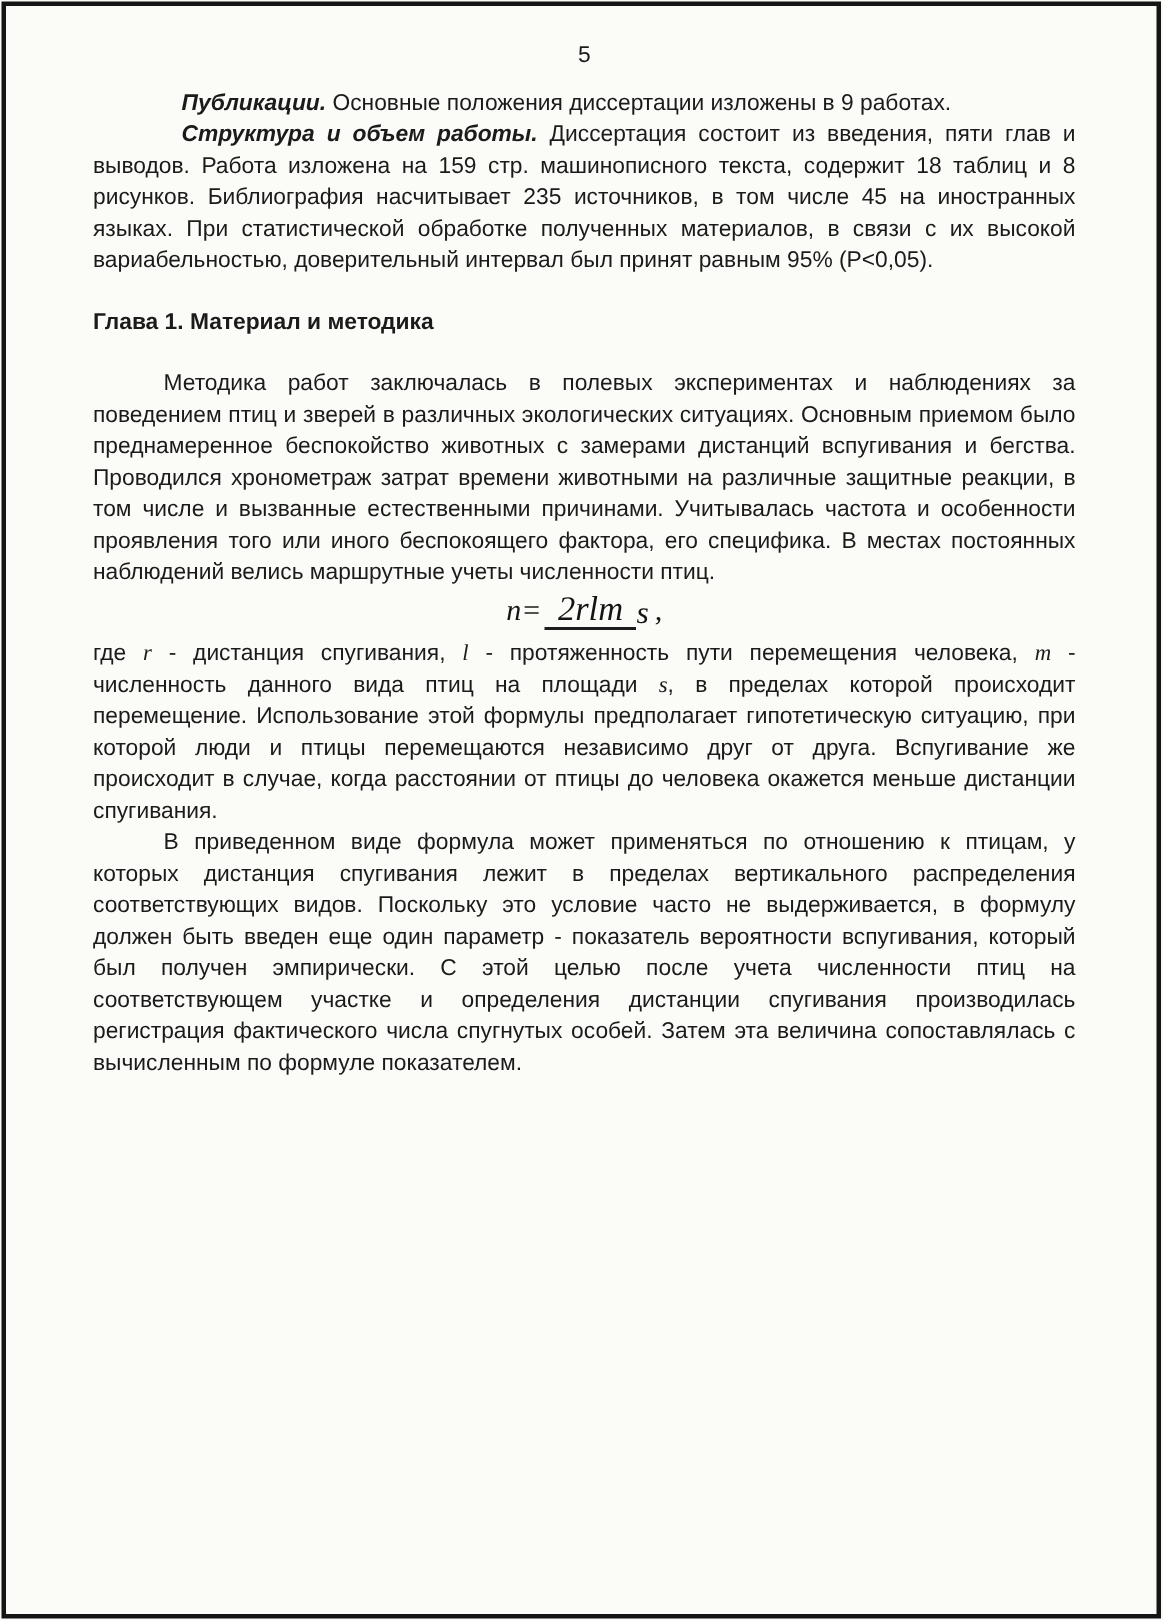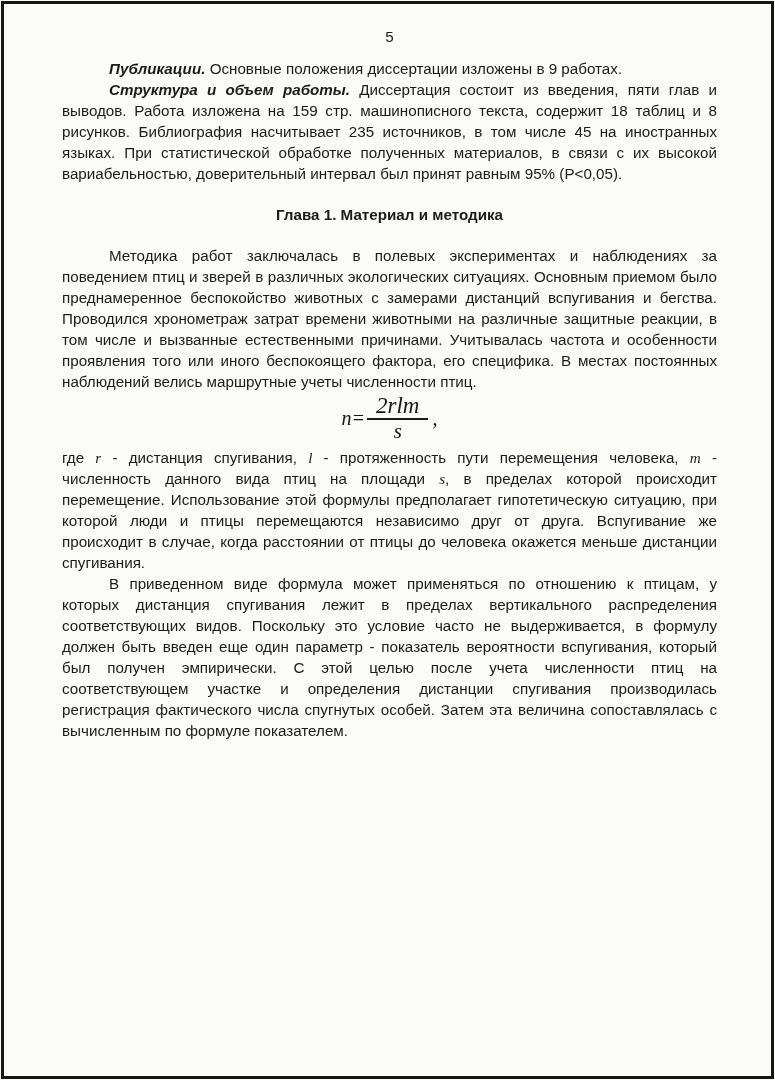--- a/index.html
+++ b/index.html
@@ -11,29 +11,29 @@
   .page{position:absolute;inset:0;background:#fbfbf8;}
   .frame{position:absolute;inset:1px;border:3px solid #151515;pointer-events:none;}
   .content{
     position:absolute;left:62px;right:58px;top:26px;
     color:#1b1b1b;font-size:15.2px;line-height:21px;
     text-align:justify;
   }
   .page-number{text-align:center;text-indent:0;margin-bottom:11px;}
   p{margin:0;text-indent:47px;}
   p.no-indent{text-indent:0;}
-  .lead{font-weight:bold;font-style:italic;}
-  .heading{text-align:center;font-weight:bold;text-indent:0;margin:20px 0 20px 0;}
+  .lead{font-weight:bold;font-style:italic;margin-left:12px;}
+  .heading{font-weight:bold;text-indent:0;margin:20px 0 20px 0;}
   .formula{
     display:flex;justify-content:center;align-items:center;
     margin:3px 0 5px 0;
     font-family:"Liberation Serif","DejaVu Serif",serif;
     font-style:italic;font-size:20px;color:#151515;
   }
-  .frac{display:inline-flex;flex-direction:column;align-items:center;margin:0 2px;}
+  .frac{display:inline-flex;flex-direction:row;align-items:center;margin:0 2px;}
   .frac .num{font-size:23px;padding:0 9px 2px 9px;border-bottom:2px solid #1c1c1c;}
   .frac .den{font-size:21px;padding-top:1px;}
   .f-comma{margin-left:2px;}
   i{font-style:italic;font-family:"Liberation Serif","DejaVu Serif",serif;}
 </style>
 </head>
 <body>
 
 <div class="page">
   <div class="frame"></div>

